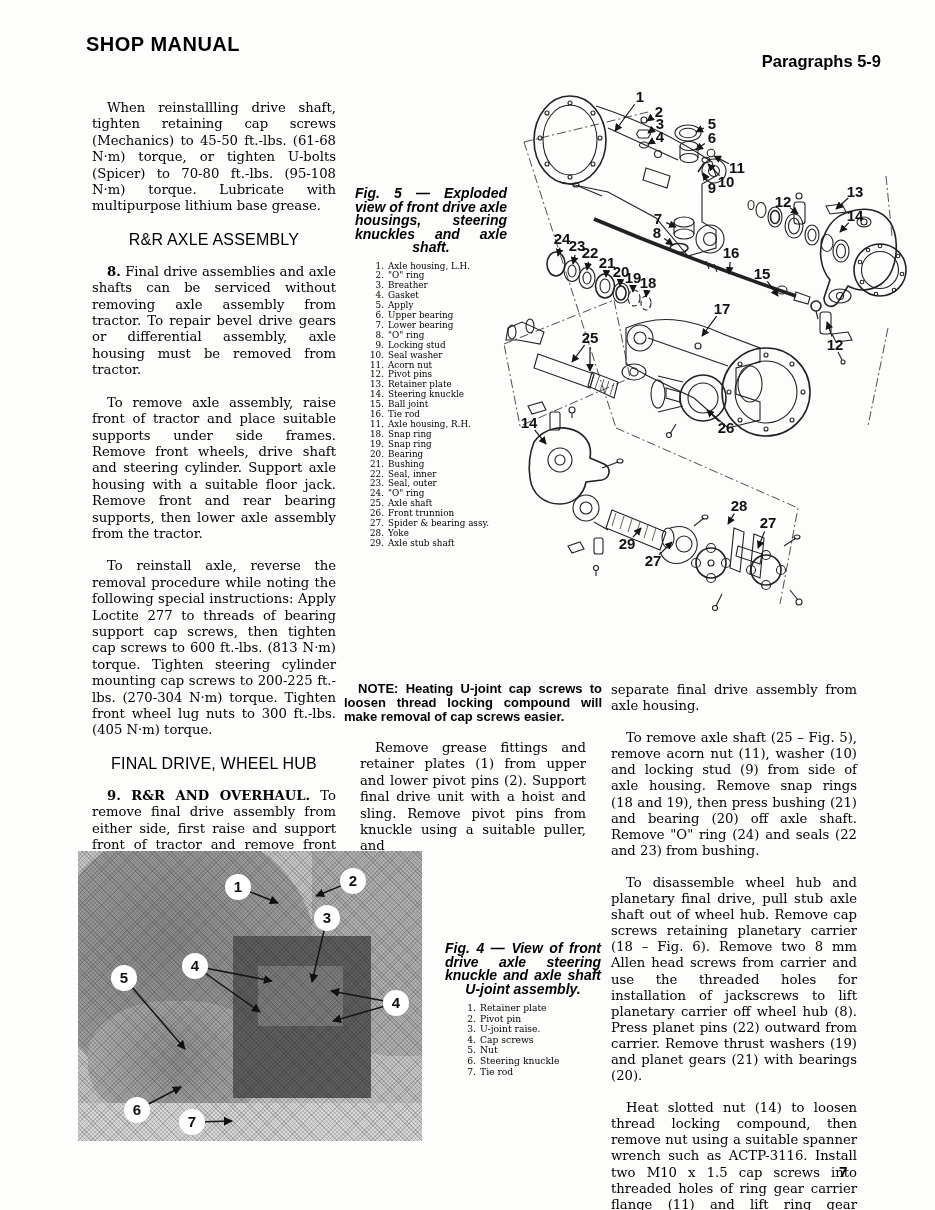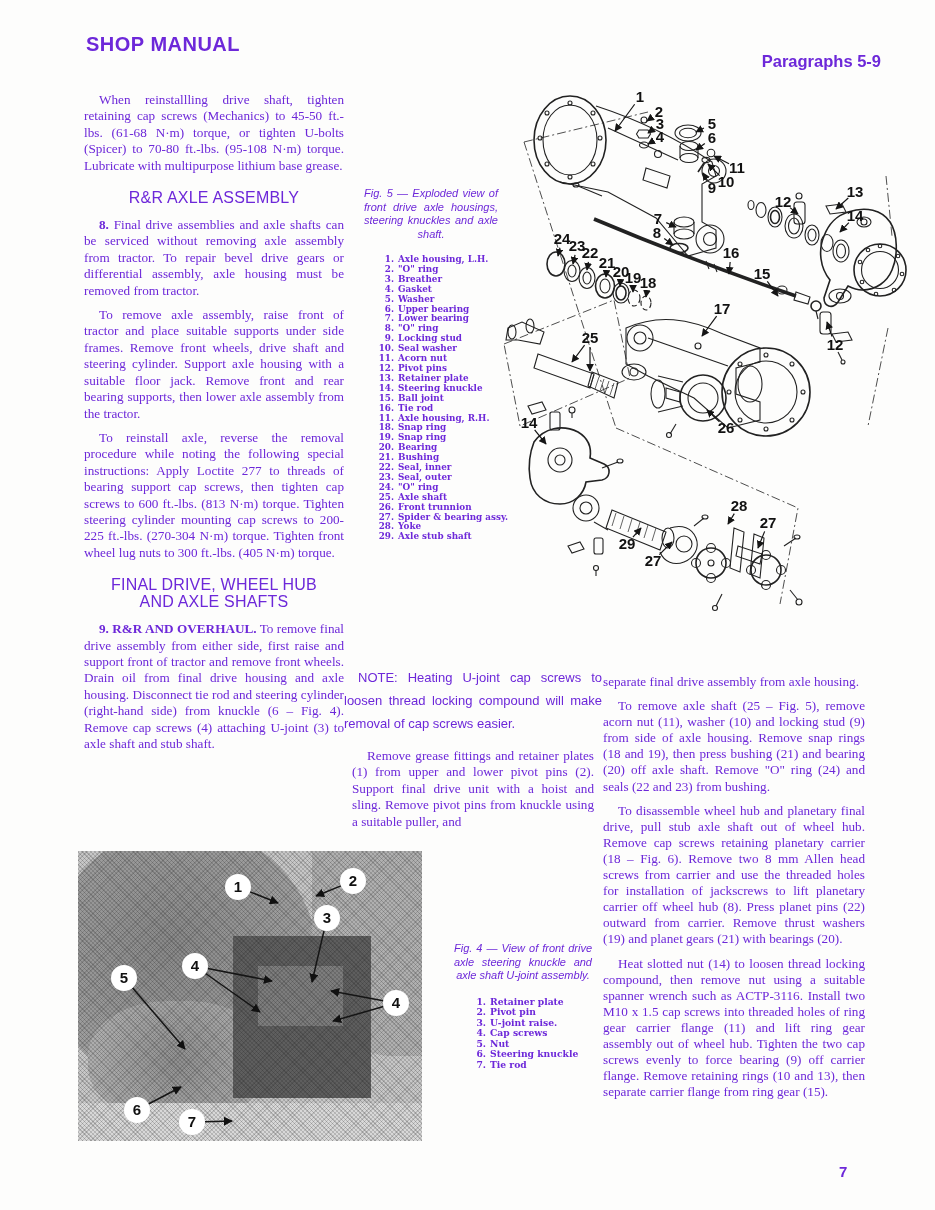--- a/index.html
+++ b/index.html
@@ -1,48 +1,48 @@
 <!DOCTYPE html>
 <html><head>
 <meta charset="utf-8">
 <style>
   html,body{margin:0;padding:0;background:#ffffff;}
   .page{position:relative;width:935px;height:1210px;background:#fdfdfc;overflow:hidden;
-        font-family:"DejaVu Serif","Liberation Serif",serif;color:#6d28d9;}
+        font-family:"DejaVu Serif","Liberation Serif",serif;color:#000000;}
   .sans{font-family:"Liberation Sans","DejaVu Sans",sans-serif;}
 
   #shop-title{position:absolute;left:86px;top:33px;font-family:"Liberation Sans","DejaVu Sans",sans-serif;
               font-weight:bold;font-size:20px;letter-spacing:.5px;}
   #page-ref{position:absolute;right:54px;top:52px;font-family:"Liberation Sans","DejaVu Sans",sans-serif;
             font-weight:bold;font-size:16.5px;}
   #page-num{position:absolute;left:839px;top:1163px;font-family:"Liberation Sans","DejaVu Sans",sans-serif;
             font-weight:bold;font-size:15px;}
 
   .col-left{position:absolute;left:76px;top:84px;width:276px;}
   .col-mid{position:absolute;left:344px;top:666px;width:258px;}
   .col-right{position:absolute;left:595px;top:666px;width:278px;}
 
-  .body-para{margin:8px;font-size:13.2px;line-height:16.4px;text-align:justify;text-indent:15px;font-family:Liberation Serif, serif;}
+  .body-para{margin:16px;font-size:13.2px;line-height:16.4px;text-align:justify;text-indent:15px;}
   .col-right .body-para{line-height:16.1px;}
   .col-right .body-para:first-of-type{text-indent:0;}
   .body-para b{font-family:inherit;}
 
   h2.section{font-family:"Liberation Sans","DejaVu Sans",sans-serif;font-weight:normal;font-size:16px;
              line-height:17px;text-align:center;margin:15px 0 11px;letter-spacing:.2px;}
   h2.section .line{display:block;}
 
-  .note{margin:0 0 13px;font-family:"Liberation Sans","DejaVu Sans",sans-serif;font-weight:normal;
-        font-size:13px;line-height:23px;text-align:justify;text-indent:14px;}
+  .note{margin:16px 0 13px;font-family:"Liberation Sans","DejaVu Sans",sans-serif;font-weight:bold;
+        font-size:13px;line-height:14px;text-align:justify;text-indent:14px;}
 
   .figblock{position:absolute;}
   #fig5-block{left:347px;top:187px;width:168px;}
   #fig4-block{left:437px;top:942px;width:172px;}
-  .figcap{margin:0 17px 7px;font-family:"Liberation Sans","DejaVu Sans",sans-serif;font-weight:normal;
-          font-style:italic;font-size:11px;line-height:13.5px;text-align:justify;text-align-last:center;}
-  ol.parts{list-style:none;margin:14px;padding:0 0 0 16px;font-weight:bold;}
+  .figcap{margin:0 8px 7px;font-family:"Liberation Sans","DejaVu Sans",sans-serif;font-weight:bold;
+          font-style:italic;font-size:14px;line-height:13.5px;text-align:justify;text-align-last:center;}
+  ol.parts{list-style:none;margin:4px;padding:0 0 0 16px;}
   #fig4-block ol.parts{padding-left:18px;}
   ol.parts li{font-size:8.8px;line-height:9.9px;white-space:nowrap;}
   #fig4-block ol.parts li{font-size:9.2px;line-height:10.6px;}
   .pnum{display:inline-block;width:17px;text-align:right;margin-right:4px;}
 
   #diagram{position:absolute;left:498px;top:76px;}
   #diagram .ln{stroke:#222;fill:none;stroke-width:1.1;}
   #diagram .th{stroke:#222;fill:none;stroke-width:1.6;}
   #diagram .ph{stroke:#3a3a3a;fill:none;stroke-width:.9;stroke-dasharray:9 3 2 3;}
   #diagram .hatch{stroke:#222;stroke-width:.7;}
@@ -76,34 +76,33 @@
     <p class="body-para">When reinstallling drive shaft, tighten retaining cap screws (Mechanics) to 45-50 ft.-lbs. (61-68 N·m) torque, or tighten U-bolts (Spicer) to 70-80 ft.-lbs. (95-108 N·m) torque. Lubricate with multipurpose lithium base grease.</p>
     <h2 class="section">R&amp;R AXLE ASSEMBLY</h2>
     <div>
 
     <p class="body-para"><b>8.</b> <span>Final drive assemblies and axle shafts can be serviced without removing axle assembly from tractor. To repair bevel drive gears or differential assembly, axle housing must be removed from tractor.</span></p>
         <p class="body-para"><b></b> <span>To remove axle assembly, raise front of tractor and place suitable supports under side frames. Remove front wheels, drive shaft and steering cylinder. Support axle housing with a suitable floor jack. Remove front and rear bearing supports, then lower axle assembly from the tractor.</span></p>
         <p class="body-para"><b></b> <span>To reinstall axle, reverse the removal procedure while noting the following special instructions: Apply Loctite 277 to threads of bearing support cap screws, then tighten cap screws to 600 ft.-lbs. (813 N·m) torque. Tighten steering cylinder mounting cap screws to 200-225 ft.-lbs. (270-304 N·m) torque. Tighten front wheel lug nuts to 300 ft.-lbs. (405 N·m) torque.</span></p>
       </div>
     <h2 class="section">
       <span class="line">FINAL DRIVE, WHEEL HUB</span>
-      <span class="line">AND AXLE SHAFTS</span>
     </h2>
     <p class="body-para"><b>9. R&amp;R AND OVERHAUL.</b> <span>To remove final drive assembly from either side, first raise and support front of tractor and remove front wheels. Drain oil from final drive housing and axle housing. Disconnect tie rod and steering cylinder (right-hand side) from knuckle (6 – Fig. 4). Remove cap screws (4) attaching U-joint (3) to axle shaft and stub shaft.</span></p>
   </div>
 
   <div class="figblock" id="fig5-block">
     <p class="figcap">Fig. 5 — Exploded view of front drive axle housings, steering knuckles and axle shaft.</p>
     <ol class="parts">
 
     <li><span class="pnum">1.</span><span class="pname">Axle housing, L.H.</span></li>
         <li><span class="pnum">2.</span><span class="pname">"O" ring</span></li>
         <li><span class="pnum">3.</span><span class="pname">Breather</span></li>
         <li><span class="pnum">4.</span><span class="pname">Gasket</span></li>
-        <li><span class="pnum">5.</span><span class="pname">Washer</span></li>
+        <li><span class="pnum">5.</span><span class="pname">Apply</span></li>
         <li><span class="pnum">6.</span><span class="pname">Upper bearing</span></li>
         <li><span class="pnum">7.</span><span class="pname">Lower bearing</span></li>
         <li><span class="pnum">8.</span><span class="pname">"O" ring</span></li>
         <li><span class="pnum">9.</span><span class="pname">Locking stud</span></li>
         <li><span class="pnum">10.</span><span class="pname">Seal washer</span></li>
         <li><span class="pnum">11.</span><span class="pname">Acorn nut</span></li>
         <li><span class="pnum">12.</span><span class="pname">Pivot pins</span></li>
         <li><span class="pnum">13.</span><span class="pname">Retainer plate</span></li>
         <li><span class="pnum">14.</span><span class="pname">Steering knuckle</span></li>
         <li><span class="pnum">15.</span><span class="pname">Ball joint</span></li>

